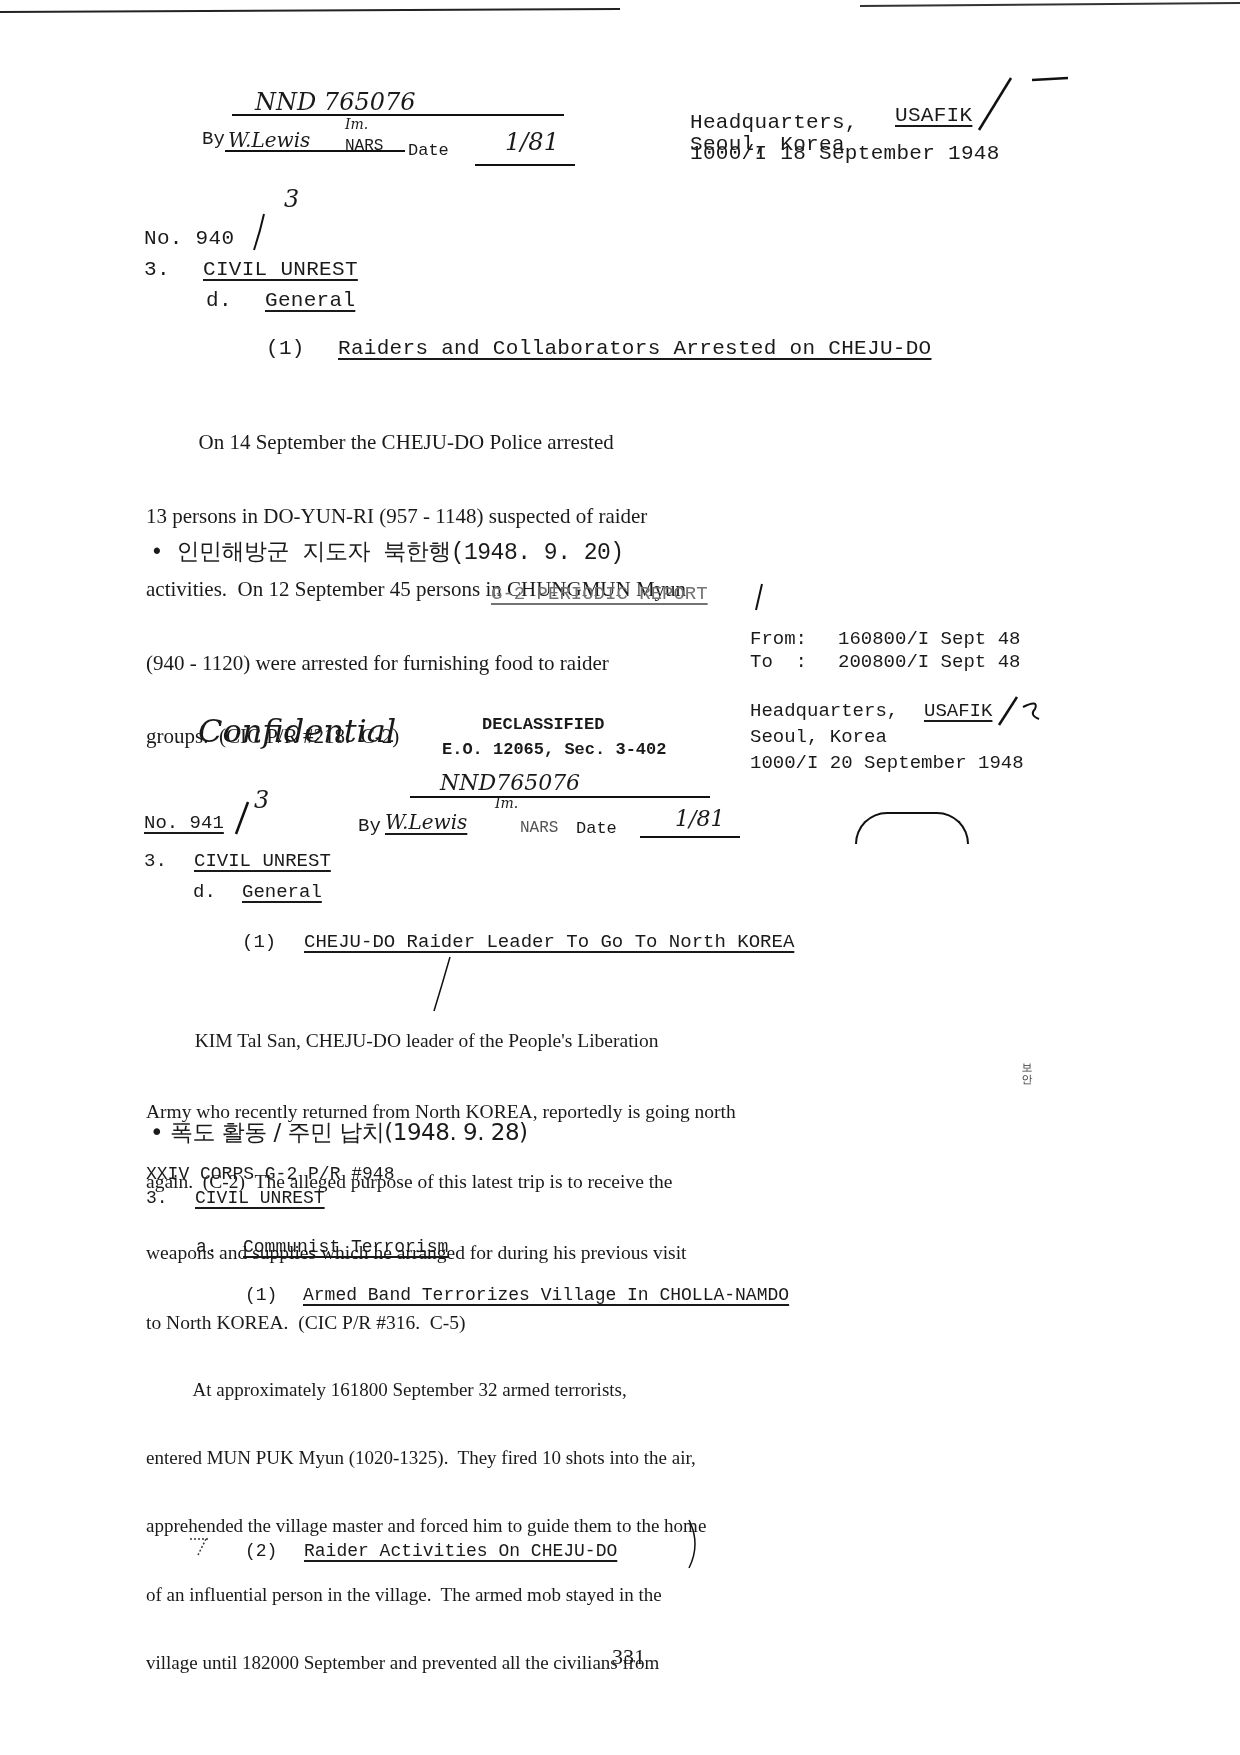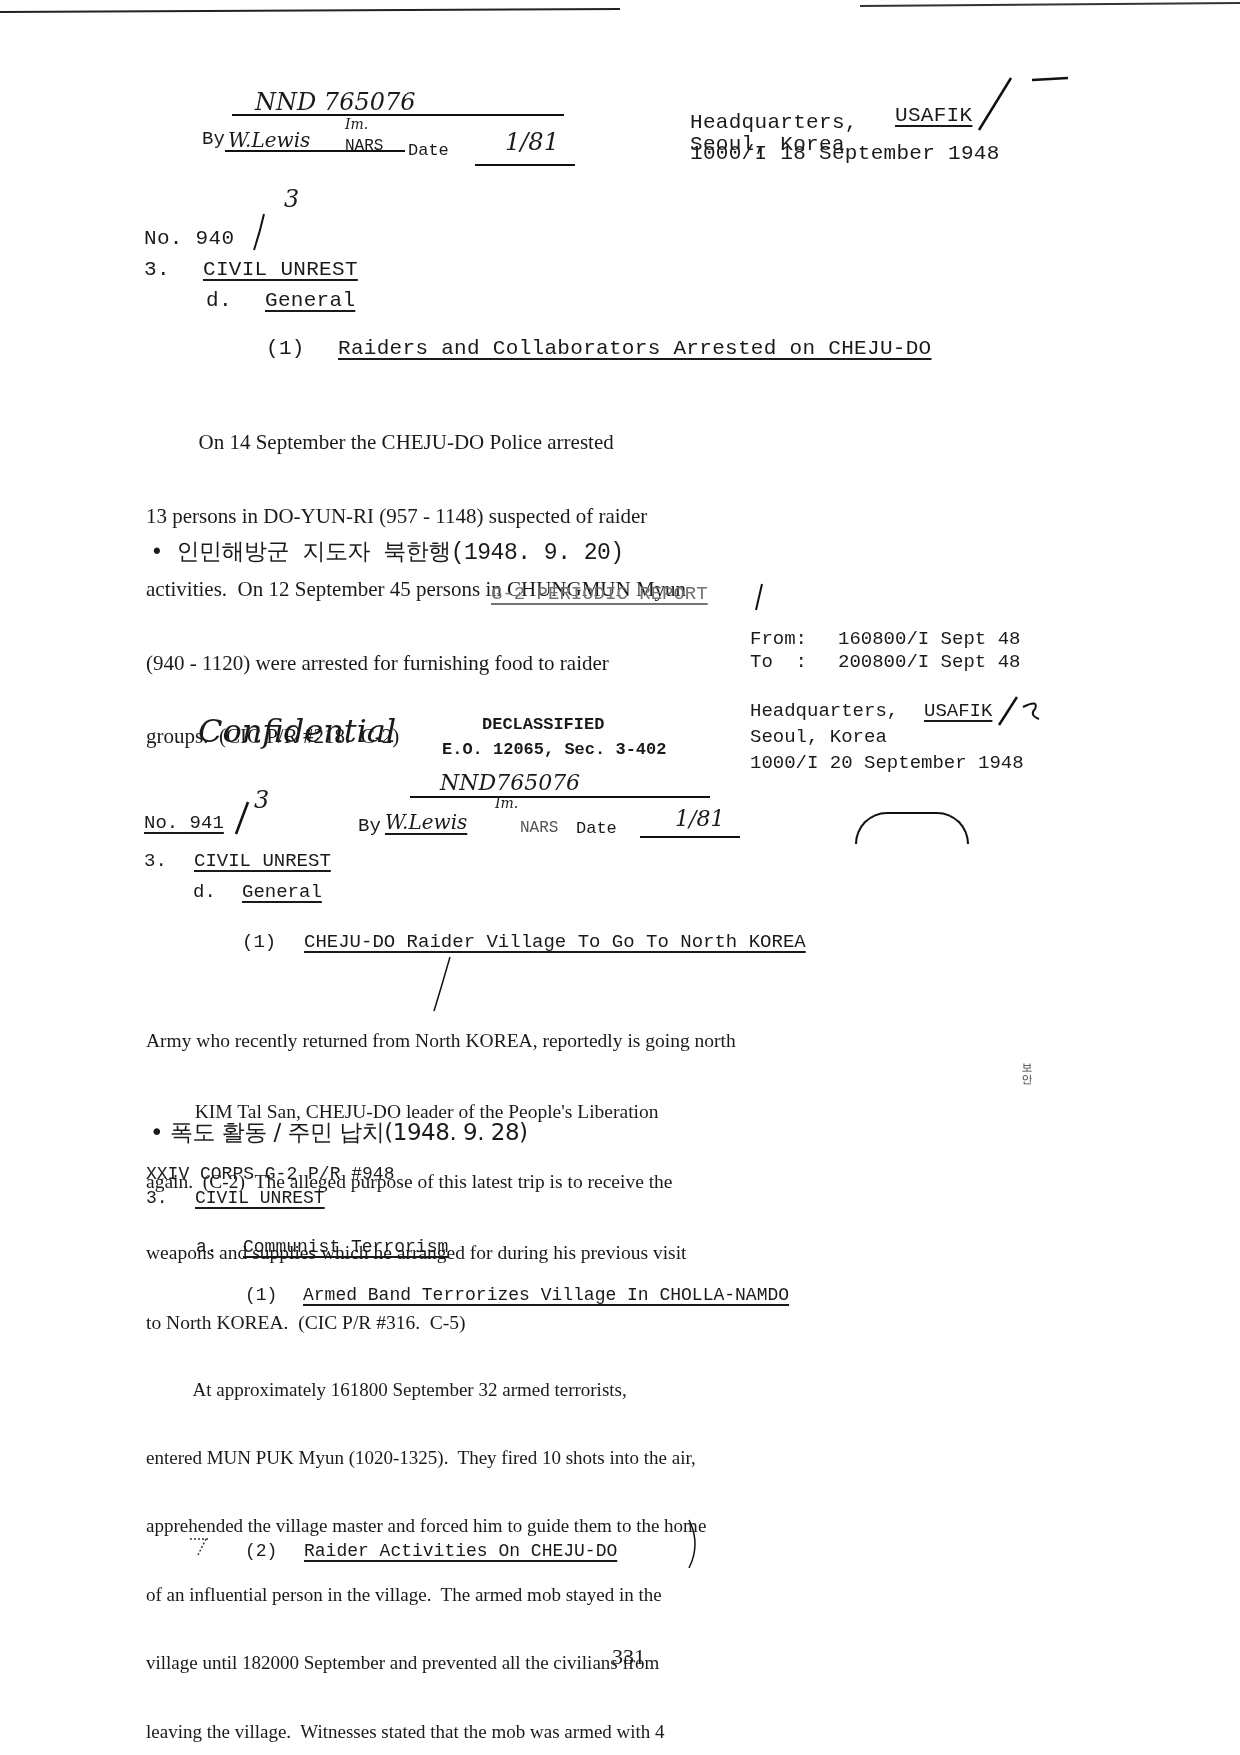--- a/index.html
+++ b/index.html
@@ -114,28 +114,28 @@
   <span class="abs hand" style="left:675px;top:806px;font-size:22px;">1/81</span>
   <div class="line" style="left:640px;top:836px;width:100px;"></div>
 
   <div class="stamp-arc" style="left:855px;top:812px;width:110px;height:30px;"></div>
 
   <span class="abs tw-sm" style="left:144px;top:850px;">3.</span>
   <span class="abs tw-sm ul" style="left:194px;top:850px;">CIVIL UNREST</span>
   <span class="abs tw-sm" style="left:193px;top:881px;">d.</span>
   <span class="abs tw-sm ul" style="left:242px;top:881px;">General</span>
   <span class="abs tw-sm" style="left:242px;top:931px;">(1)</span>
-  <span class="abs tw-sm ul" style="left:304px;top:931px;">CHEJU-DO Raider Village To Go To North KOREA</span>
+  <span class="abs tw-sm ul" style="left:304px;top:931px;">CHEJU-DO Raider Leader To Go To North KOREA</span>
   <svg class="abs" style="left:430px;top:955px;" width="24" height="60">
       <path d="M20 2 Q12 30 4 56" stroke="#111" stroke-width="1.5" fill="none"></path>
     </svg>
 
   <div class="para" style="left:146px;top:982px;font-size:19.5px;line-height:23.5px;">
+    <div>          KIM Tal San, CHEJU-DO leader of the People's Liberation</div>
     <div>Army who recently returned from North KOREA, reportedly is going north</div>
-    <div>          KIM Tal San, CHEJU-DO leader of the People's Liberation</div>
     <div>again.  (C-2)  The alleged purpose of this latest trip is to receive the</div>
     <div>weapons and supplies which he arranged for during his previous visit</div>
     <div>to North KOREA.  (CIC P/R #316.  C-5)</div>
   </div>
   <span class="abs" style="left:1018px;top:1055px;font-family:'DejaVu Sans',sans-serif;font-size:11px;writing-mode:vertical-rl;color:#333;">보안</span>
 </section>
 
 <span class="abs ko" style="left:150px;top:1117px;">• 폭도 활동 / 주민 납치(1948. 9. 28)</span>
 
 <section>
@@ -146,21 +146,20 @@
   <span class="abs tw-sm ul" style="left:243px;top:1236px;font-size:18px;">Communist Terrorism</span>
   <span class="abs tw-sm" style="left:245px;top:1284px;font-size:18px;">(1)</span>
   <span class="abs tw-sm ul" style="left:303px;top:1284px;font-size:18px;">Armed Band Terrorizes Village In CHOLLA-NAMDO</span>
 
   <div class="para" style="left:146px;top:1333px;font-size:19px;line-height:22.8px;">
     <div>          At approximately 161800 September 32 armed terrorists,</div>
     <div>entered MUN PUK Myun (1020-1325).  They fired 10 shots into the air,</div>
     <div>apprehended the village master and forced him to guide them to the home</div>
     <div>of an influential person in the village.  The armed mob stayed in the</div>
     <div>village until 182000 September and prevented all the civilians from</div>
-    <div>leaving the village.  Witnesses stated that the mob was armed with 4</div>
     
   </div>
 
   <svg class="abs" style="left:150px;top:1535px;" width="80" height="24">
       <line x1="40" y1="4" x2="60" y2="4" stroke="#333" stroke-width="1.5" stroke-dasharray="2 2"></line>
       <line x1="56" y1="4" x2="48" y2="20" stroke="#333" stroke-width="1.5" stroke-dasharray="2 2"></line>
     </svg>
   <span class="abs tw-sm" style="left:245px;top:1540px;font-size:18px;">(2)</span>
   <span class="abs tw-sm ul" style="left:304px;top:1540px;font-size:18px;">Raider Activities On CHEJU-DO</span>
   <svg class="abs" style="left:685px;top:1518px;" width="20" height="52">

